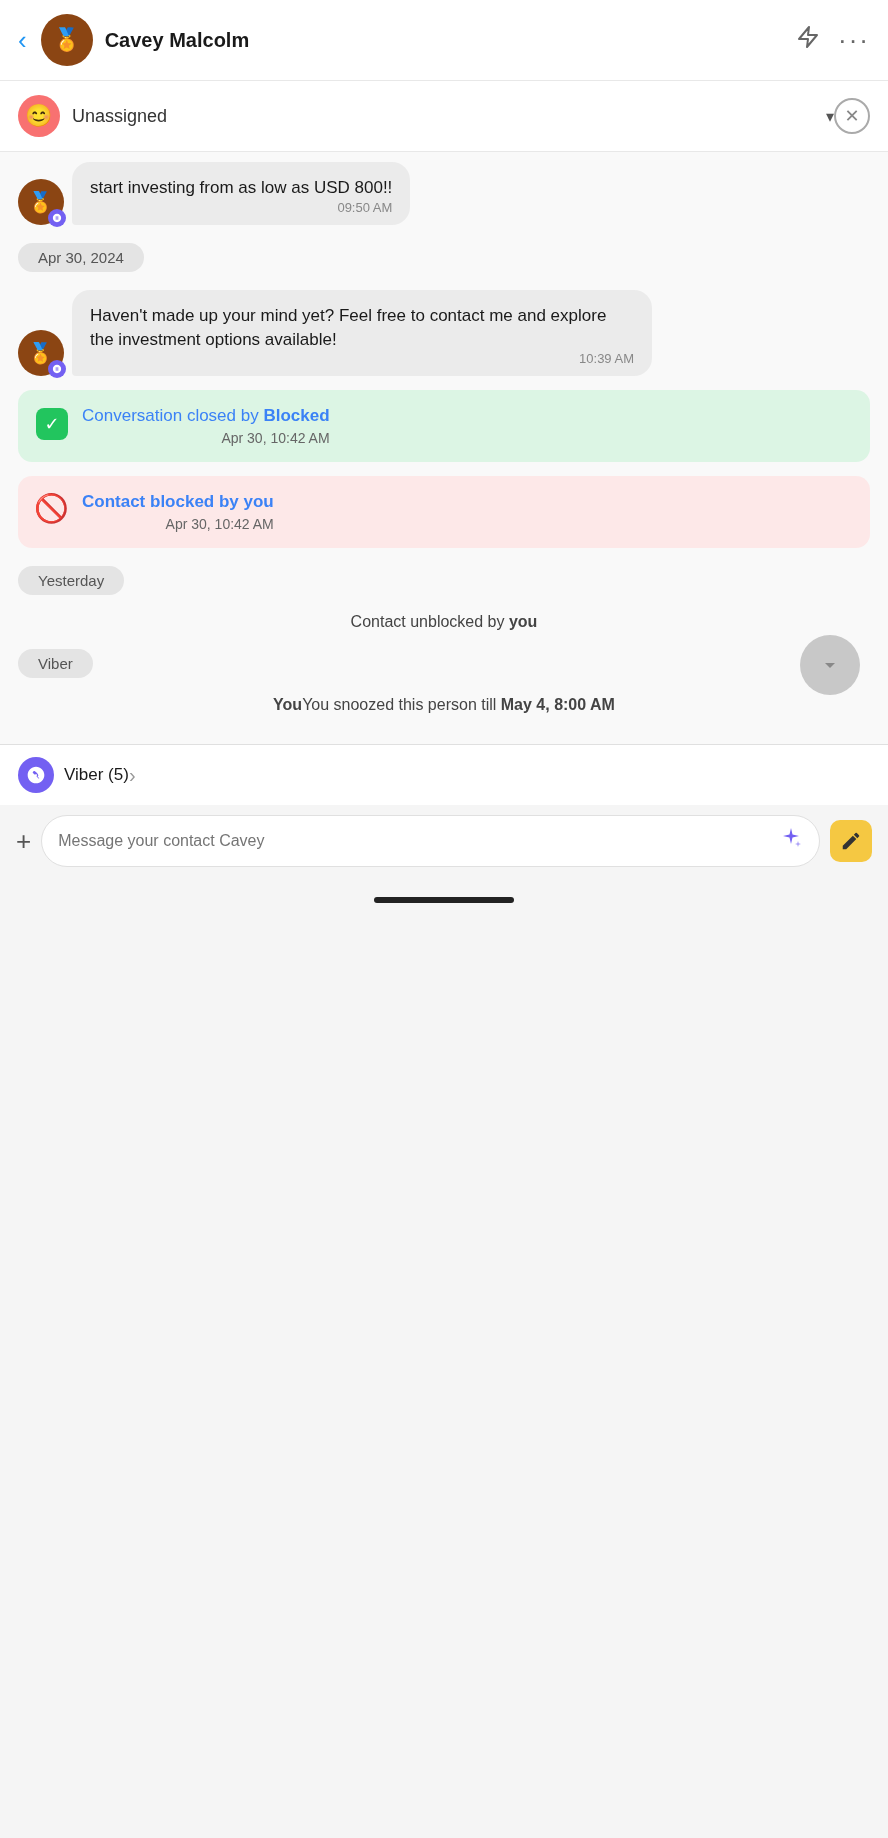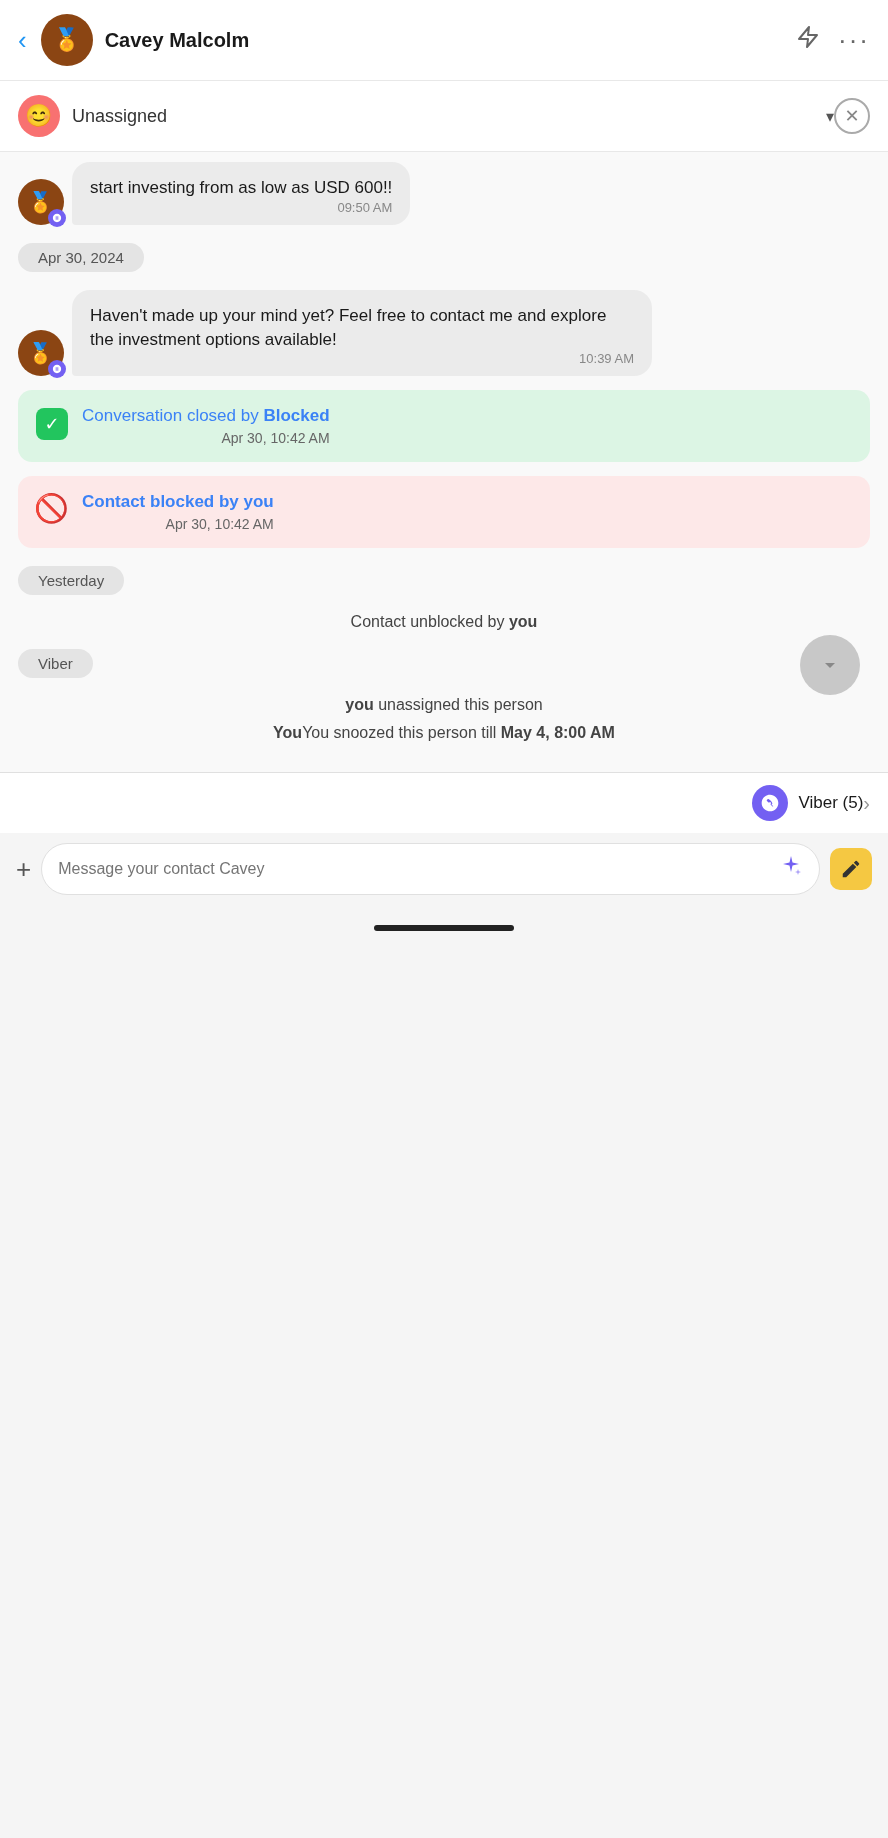--- a/index.html
+++ b/index.html
@@ -273,21 +273,21 @@
       cursor: pointer;
     }
 
     
     .viber-bar {
       background: #ffffff;
       border-top: 1px solid #e0e0e0;
       padding: 12px 18px;
       display: flex;
       align-items: center;
-      justify-content: flex-end;
+      justify-content: flex-start;
     }
     .viber-left {
       display: flex;
       align-items: center;
       gap: 10px;
     }
     .viber-icon-circle {
       width: 36px;
       height: 36px;
       background: #7360F2;
@@ -408,21 +408,21 @@
   <div class="msg-row">
     <div class="msg-avatar">
       <span>🏅</span>
       <div class="viber-badge">
         <svg width="10" height="10" viewBox="0 0 24 24" fill="white">
           <path d="M12 2C6.48 2 2 6.48 2 12s4.48 10 10 10 10-4.48 10-10S17.52 2 12 2zm-1 14H9V8h2v8zm4 0h-2V8h2v8z"></path>
         </svg>
       </div>
     </div>
     <div class="msg-bubble">
-      <div class="msg-text">start investing from as low as USD 600!!</div>
+      <div class="msg-text">start investing from as low as USD 800!!</div>
       <div class="msg-time">09:50 AM</div>
     </div>
   </div>
 
   <div class="date-divider">
     <div class="date-pill">Apr 30, 2024</div>
   </div>
 
   <div class="msg-row">
     <div class="msg-avatar">
@@ -470,23 +470,20 @@
   <div class="date-divider" style="position:relative;">
     <div class="date-pill">Viber</div>
 
     <div class="scroll-btn" style="position:absolute; right:10px; top:-14px;">
       <svg width="24" height="24" viewBox="0 0 24 24" fill="#888">
         <path d="M7 10l5 5 5-5z"></path>
       </svg>
     </div>
   </div>
 
-  <div class="system-text">
-    <strong>you</strong><span> unassigned this person</span>
-  </div>
 
   <div class="system-text" style="margin-bottom: 20px;">
     <strong>You</strong><span>You snoozed this person till </span><strong>May 4, 8:00 AM</strong>
   </div>
 
 </div>
 
 <div class="viber-bar">
   <div class="viber-left">
     <div class="viber-icon-circle">

